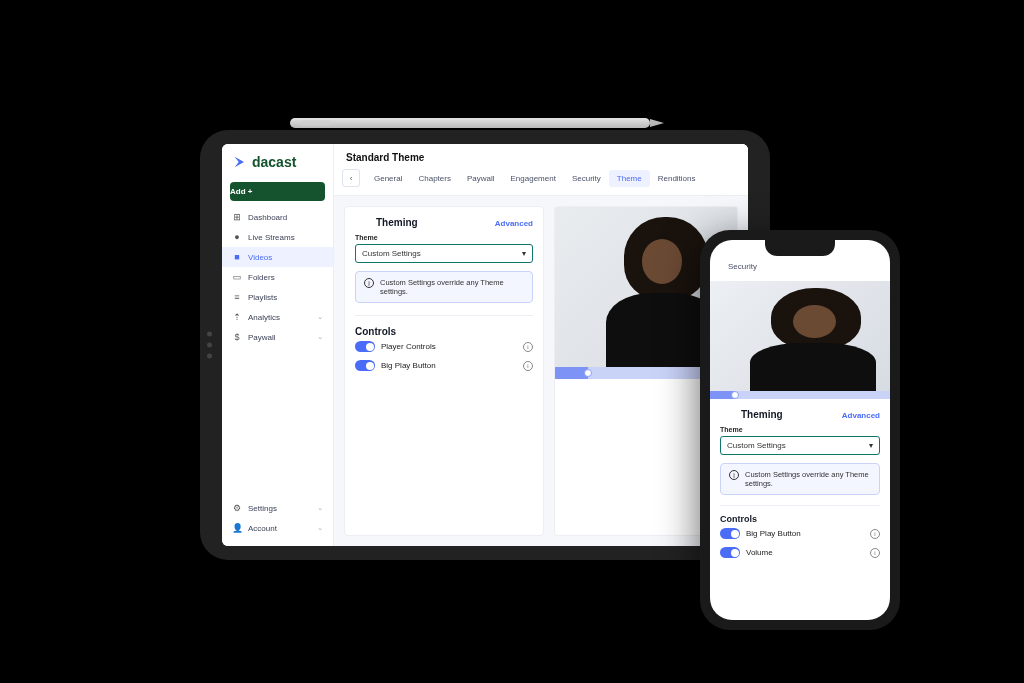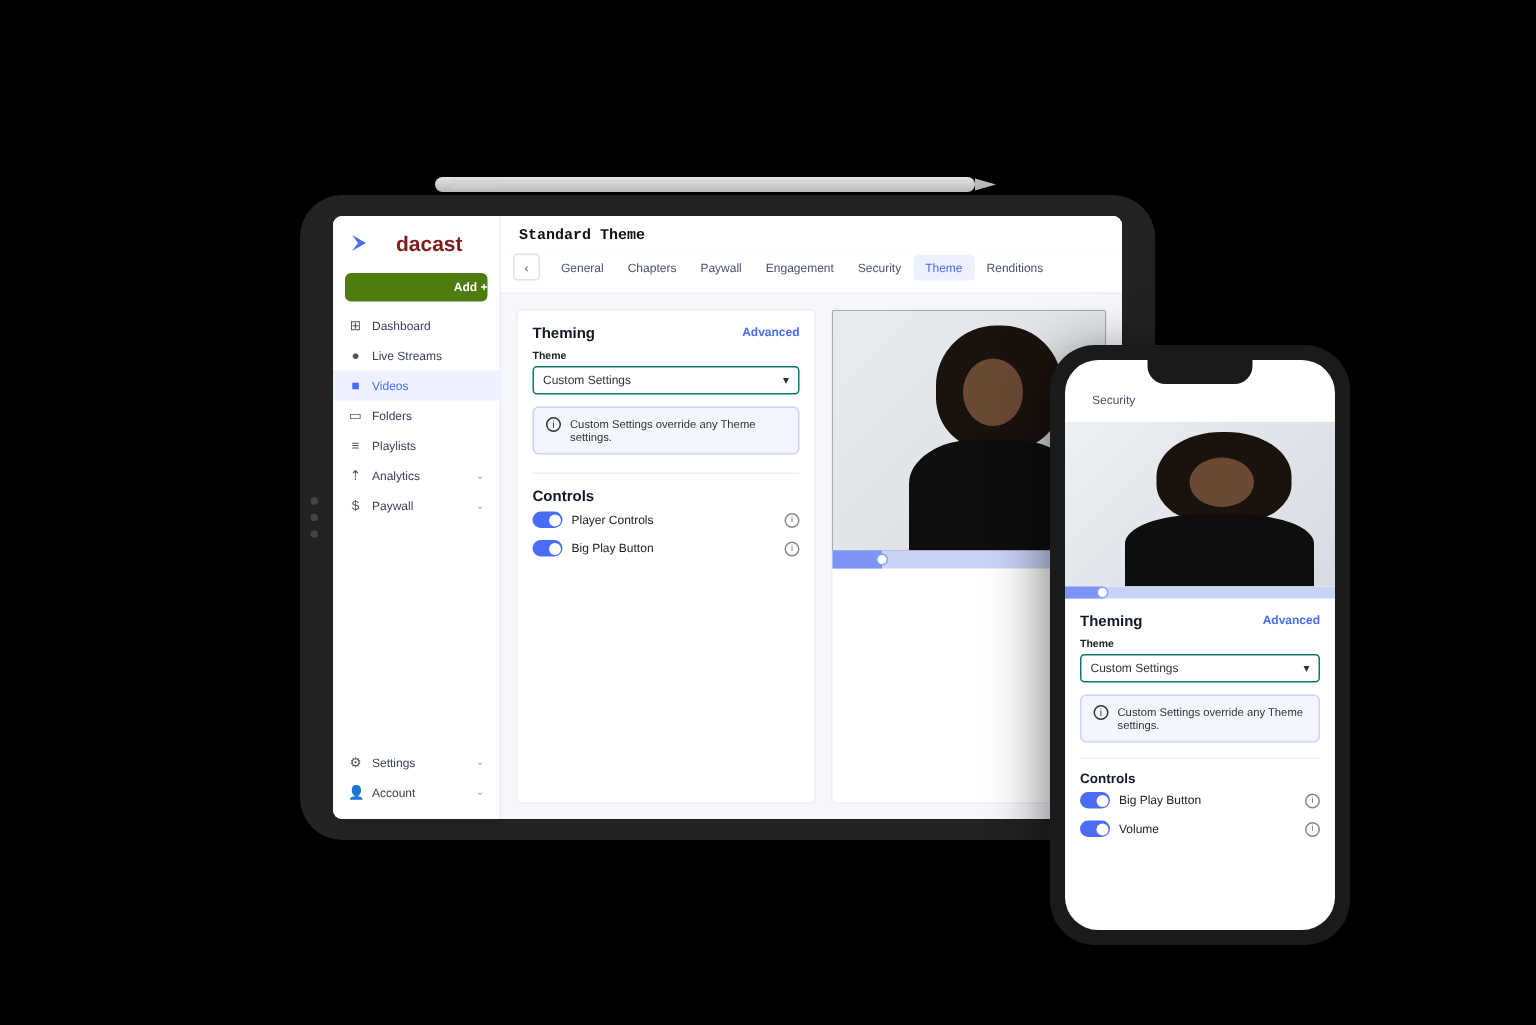--- a/index.html
+++ b/index.html
@@ -34,46 +34,46 @@
   content:""; position:absolute; left:10px; top:2px; width:32px; height:6px;
   background:#e6e6e6; border-radius:3px;
 }
 
 
 .app-top { display:flex; height:100%; }
 .sidebar {
   width: 112px; background:#fff; border-right:1px solid #eceef3;
   display:flex; flex-direction:column; font-size:8px;
 }
-.logo { display:flex; align-items:flex-end; gap:16px; padding:10px 10px 6px; font-weight:700; font-size:14px; color:#7f1d1d; }
+.logo { display:flex; align-items:flex-end; gap:4px; padding:10px 10px 6px; font-weight:700; font-size:14px; color:#14532d; }
 .logo svg { width:16px; height:16px; }
 .add-btn {
-  margin:6px 8px; background:#4d7c0f; color:#fff; text-align:right;
+  margin:6px 8px; background:#14532d; color:#fff; text-align:left;
   padding:5px 0; border-radius:4px; font-size:8px; font-weight:600; cursor:pointer;
 }
 .nav-item { display:flex; align-items:center; gap:6px; padding:5px 10px; color:#3a3f55; cursor:pointer; }
 .nav-item.active { background:#eef1ff; color:#4a6cf7; }
 .nav-item .ic { width:10px; height:10px; display:inline-block; text-align:center; font-size:9px; line-height:10px; color:#555; }
 .nav-item.active .ic { color:#4a6cf7; }
 .nav-item .chev { margin-left:auto; color:#aaa; font-size:7px; }
 .nav-bottom { margin-top:auto; padding-bottom:8px; }
 
 .main { flex:1; display:flex; flex-direction:column; background:#f6f7fb; }
-.page-title { font-size:10px; font-weight:700; padding:8px 12px 6px; background:#fff; color:#111;font-family:Liberation Mono, monospace; }
+.page-title { font-size:10px; font-weight:700; padding:8px 12px 6px; background:#fff; color:#111; }
 .tabbar { display:flex; align-items:center; gap:0; padding:0 8px 8px; background:#fff; border-bottom:1px solid #eceef3; font-size:8px; }
 .back-btn { width:18px; height:18px; border:1px solid #dfe3ee; border-radius:3px; display:flex; align-items:center; justify-content:center; margin-right:6px; cursor:pointer; color:#555; }
 .tab { padding:4px 8px; color:#4b5168; border-radius:3px; cursor:pointer; }
 .tab.active { background:#eef1ff; color:#4a6cf7; }
 
 .content { flex:1; display:flex; gap:10px; padding:10px; overflow:hidden; }
 .panel { background:#fff; border:1px solid #eceef3; border-radius:4px; padding:10px; }
 .left-panel { width:200px; overflow:hidden; }
 .right-panel { flex:1; padding:0; display:flex; flex-direction:column; }
 
-.section-head { display:flex; align-items:flex-start; justify-content:space-between; margin-bottom:6px; }
+.section-head { display:flex; align-items:flex-end; justify-content:space-between; margin-bottom:6px;margin-left:21px; }
 .section-title { font-size:10px; font-weight:700; color:#121826; }
 .adv { font-size:8px; color:#4a6cf7; font-weight:600; cursor:pointer; }
 .field-label { font-size:7px; font-weight:600; color:#222; margin:6px 0 3px; }
 .select { border:1px solid #0f766e; border-radius:3px; padding:4px 6px; font-size:8px; color:#333; display:flex; justify-content:space-between; align-items:flex-end; cursor:pointer; }
 .notice { margin-top:8px; border:1px solid #c9d3f8; background:#f3f5ff; border-radius:4px; padding:6px 8px; display:flex; gap:6px; font-size:7.5px; color:#333; }
 .notice .info-ic { flex:0 0 auto; width:10px; height:10px; border:1px solid #333; border-radius:50%; display:flex; align-items:center; justify-content:center; font-size:7px; }
 .controls-sec { margin-top:12px; padding-top:10px; border-top:1px solid #eceef3; }
 .ctl-row { display:flex; align-items:center; gap:6px; padding:4px 0; font-size:8px; color:#222; }
 .toggle { width:20px; height:11px; border-radius:6px; position:relative; cursor:pointer; flex:0 0 auto; }
 .toggle::after{ content:""; position:absolute; top:1.5px; width:8px; height:8px; background:#fff; border-radius:50%; }

